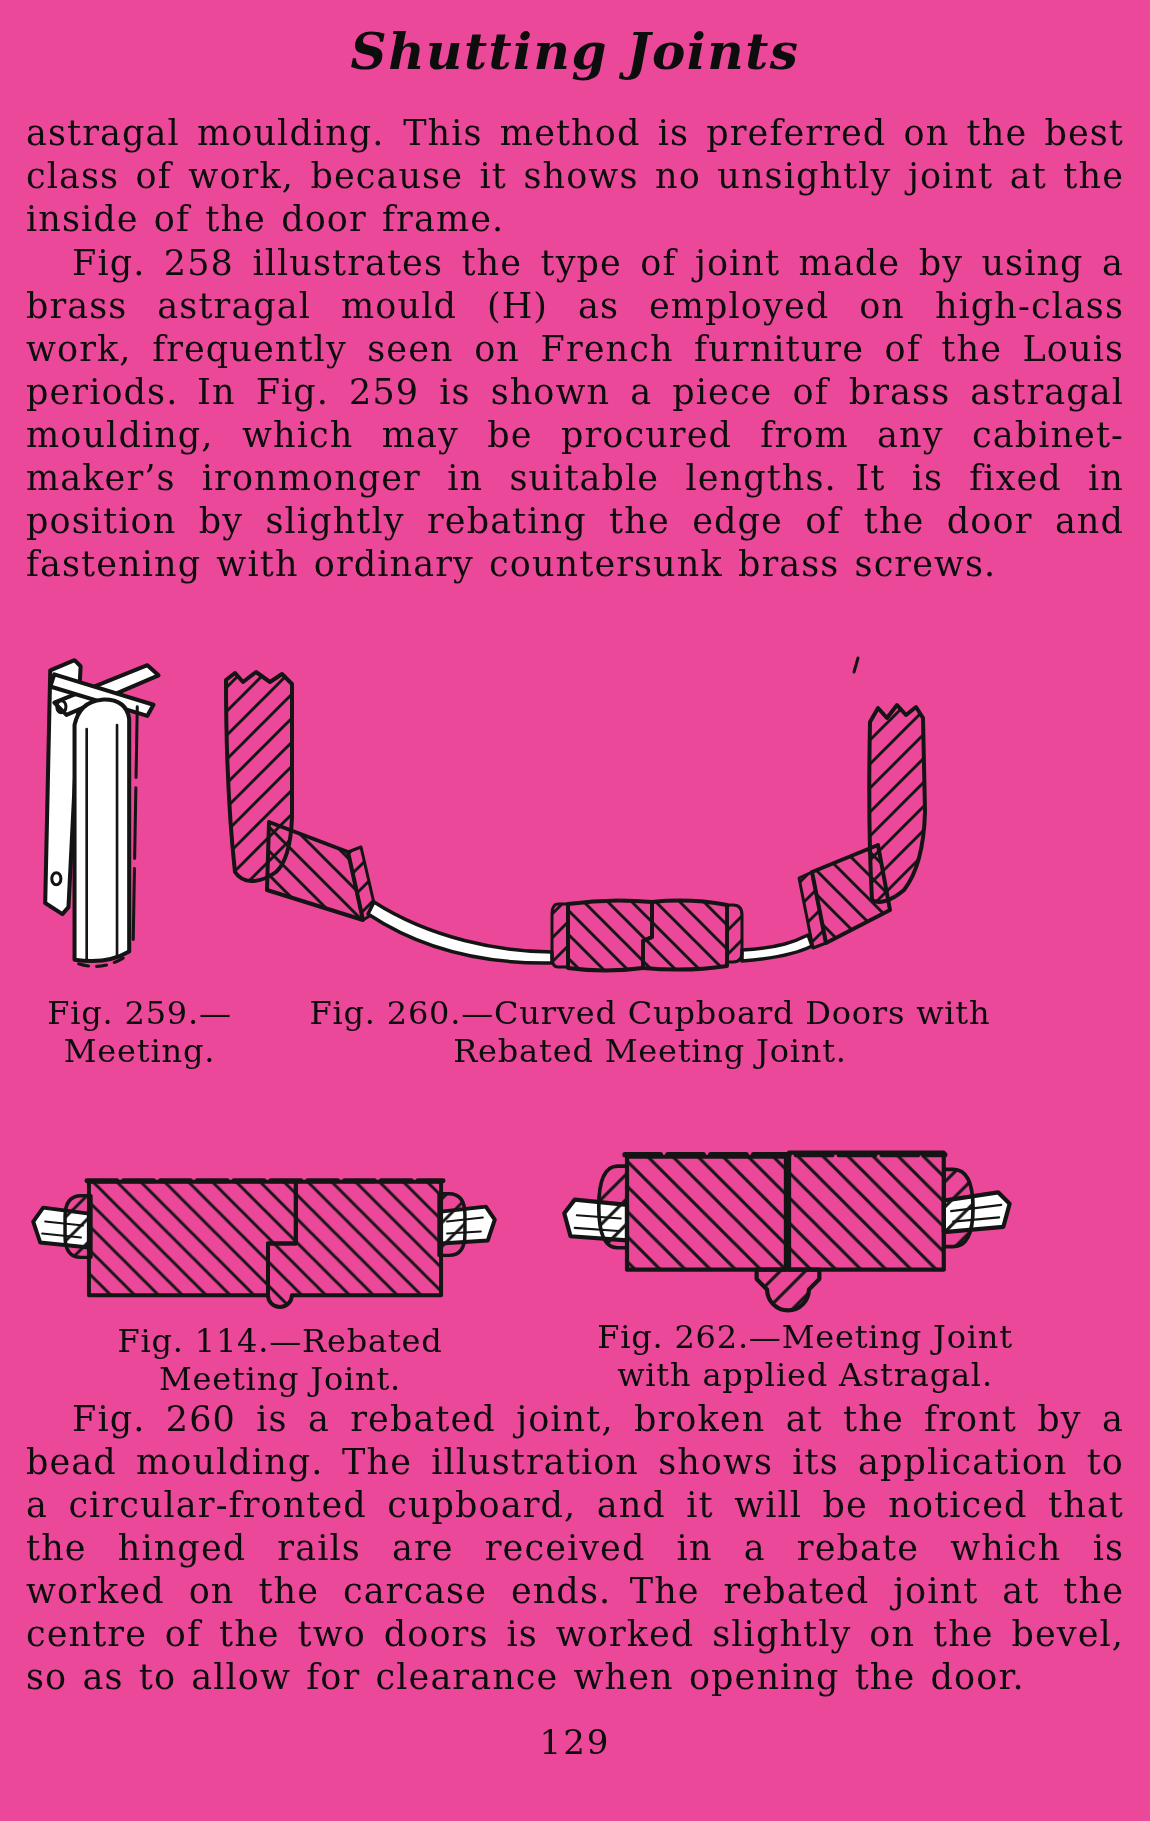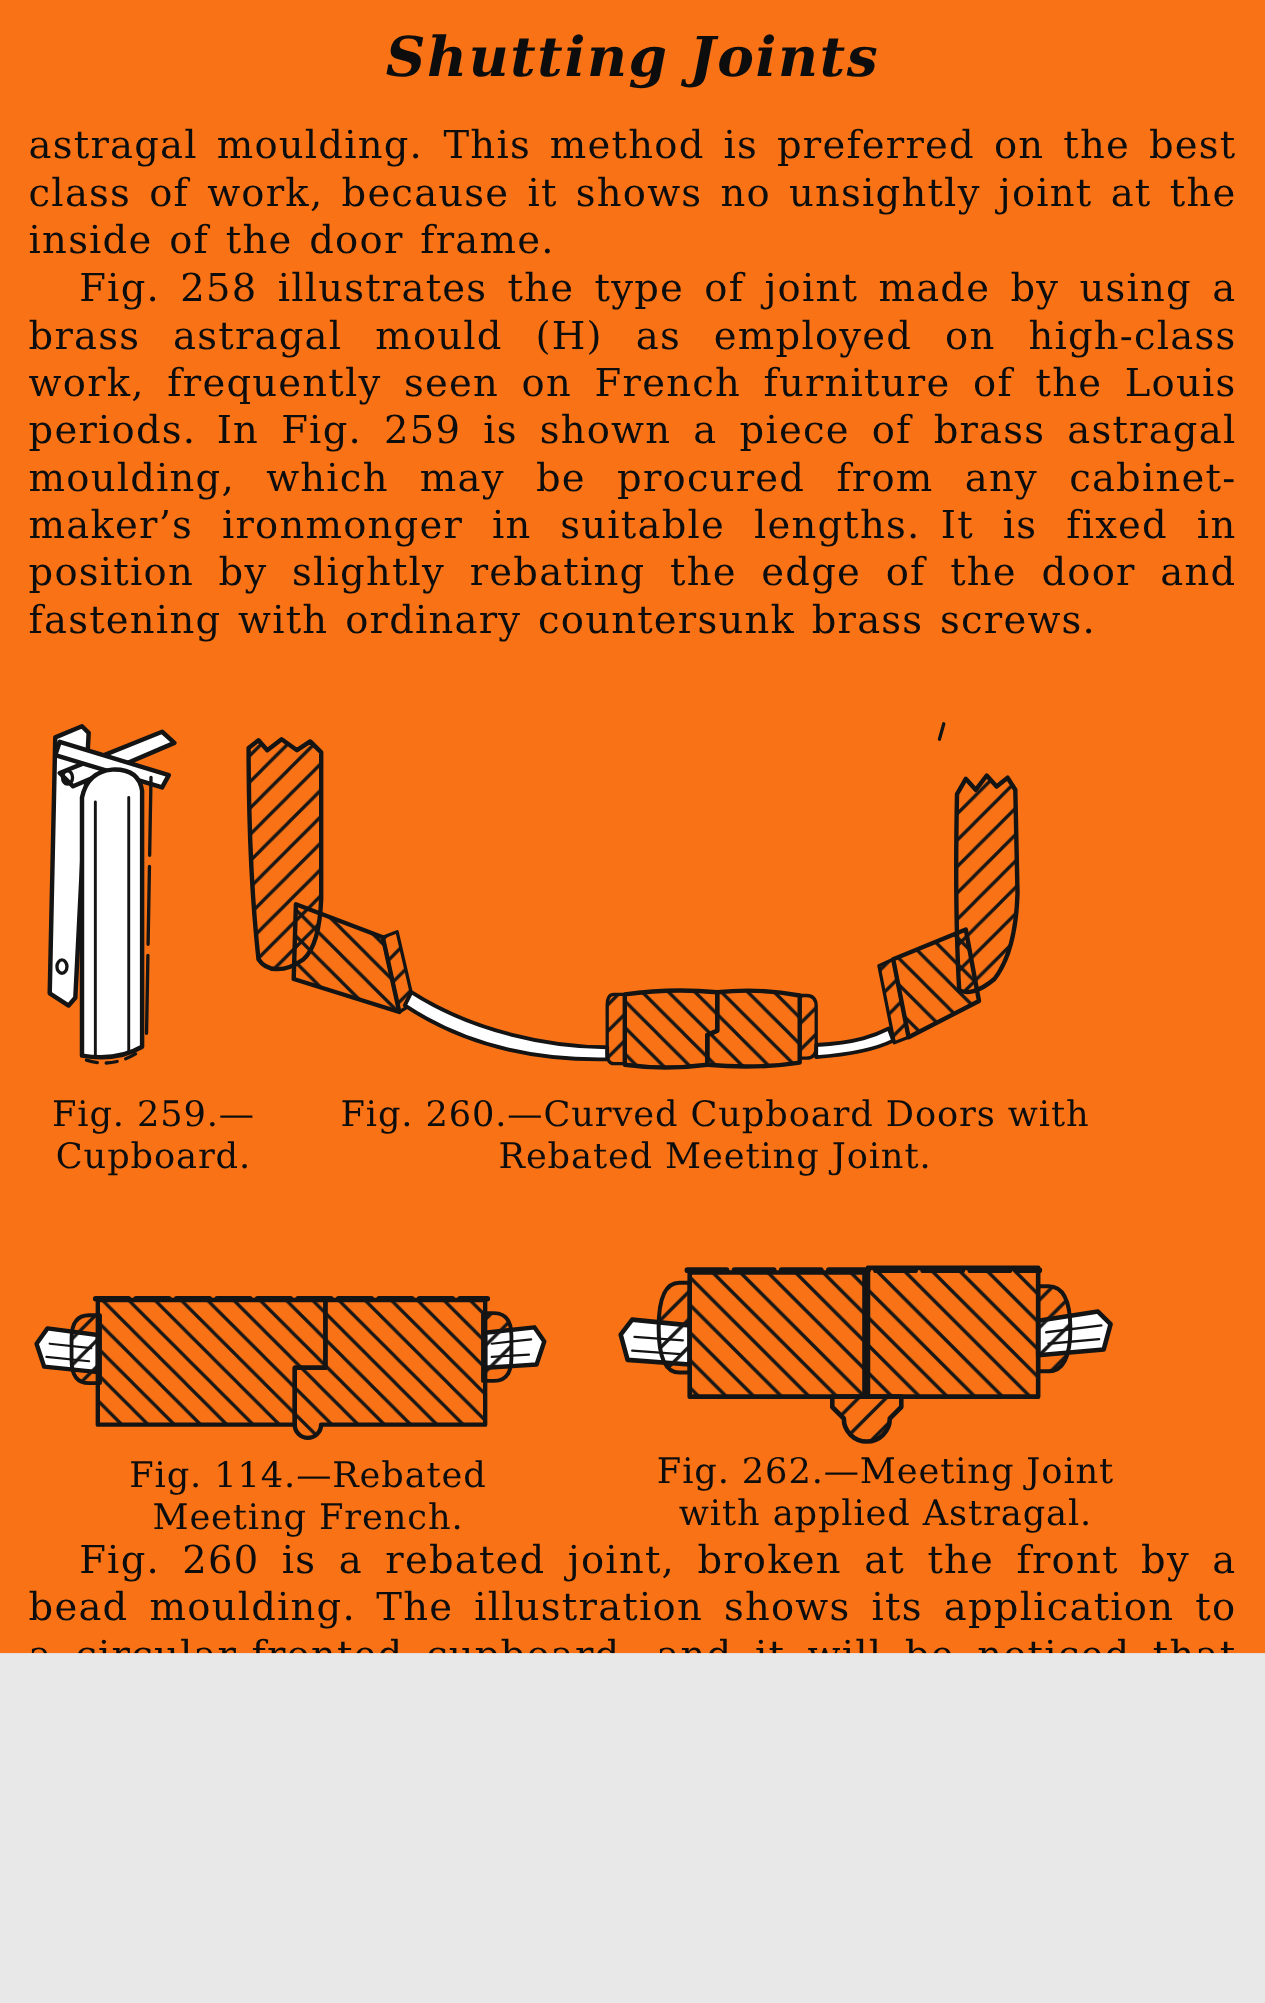--- a/index.html
+++ b/index.html
@@ -1,17 +1,17 @@
 <!DOCTYPE html>
 <html><head>
 <meta charset="utf-8">
 <style>
   html,body{margin:0;padding:0;background:#e8e8e8;}
   .page{
-    position:relative;width:1150px;height:1503px;background:#f97316;
+    position:relative;width:1150px;height:1821px;background:#ec4899;
     font-family:"DejaVu Serif",serif;color:#0d0d0d;overflow:hidden;margin:0 auto;
   }
   .title{
     position:absolute;top:22px;left:0;width:100%;margin:0;text-align:center;
     font-size:50px;font-style:italic;font-weight:bold;letter-spacing:1.5px;
   }
   .par{
     position:absolute;left:26px;width:1098px;margin:0;
     font-size:35px;line-height:43px;text-align:justify;
     letter-spacing:1.1px;word-spacing:3px;
@@ -111,21 +111,21 @@
         <path d="M378,252 H368 Q362,252 362,262 V305 Q362,315 368,315 H378 Z" fill="url(#hA)" stroke="#141414" stroke-width="3"></path>
         <path d="M537,253 H543 Q552,253 552,263 V300 Q552,310 543,310 H537 Z" fill="url(#hA)" stroke="#141414" stroke-width="3"></path>
         <path d="M378,252 Q420,246 462,250 L462,285 L453,289 L453,316 Q415,321 378,316 Z" fill="url(#hB)" stroke="#141414" stroke-width="4"></path>
         <path d="M462,250 Q500,246 537,253 L537,314 Q498,320 453,316 L453,289 L462,285 Z" fill="url(#hB)" stroke="#141414" stroke-width="4"></path>
       </g>
     </svg>
   </div>
 
   <div class="caption cap259">
     <div>Fig. 259.—</div>
-    <div>Cupboard.</div>
+    <div>Meeting.</div>
   </div>
   <div class="caption cap260">
     <div>Fig. 260.—Curved Cupboard Doors with</div>
     <div>Rebated Meeting Joint.</div>
   </div>
 
   <div class="figrow row2">
 
     <svg class="fig" style="left:25px;top:20px;" width="478" height="189" viewBox="0 0 480 190">
       <g>
@@ -166,21 +166,21 @@
         <path d="M64,12 H370" stroke="#141414" stroke-width="5" fill="none" stroke-dasharray="34 7"></path>
       </g>
       <g>
         <path d="M190,122 H250 V131 L240,141 A20,20 0 0 1 200,141 L190,131 Z" fill="url(#hA)" stroke="#141414" stroke-width="4"></path>
       </g>
     </svg>
   </div>
 
   <div class="caption cap261">
     <div>Fig. 114.—Rebated</div>
-    <div>Meeting French.</div>
+    <div>Meeting Joint.</div>
   </div>
   <div class="caption cap262">
     <div>Fig. 262.—Meeting Joint</div>
     <div>with applied Astragal.</div>
   </div>
 
   <p class="par p3">Fig. 260 is a rebated joint, broken at the front by a bead moulding. The illustration shows its application to a circular-fronted cupboard, and it will be noticed that the hinged rails are received in a rebate which is worked on the carcase ends. The rebated joint at the centre of the two doors is worked slightly on the bevel, so as to allow for clearance when opening the door.</p>
 
   <div class="pageno">129</div>
 

